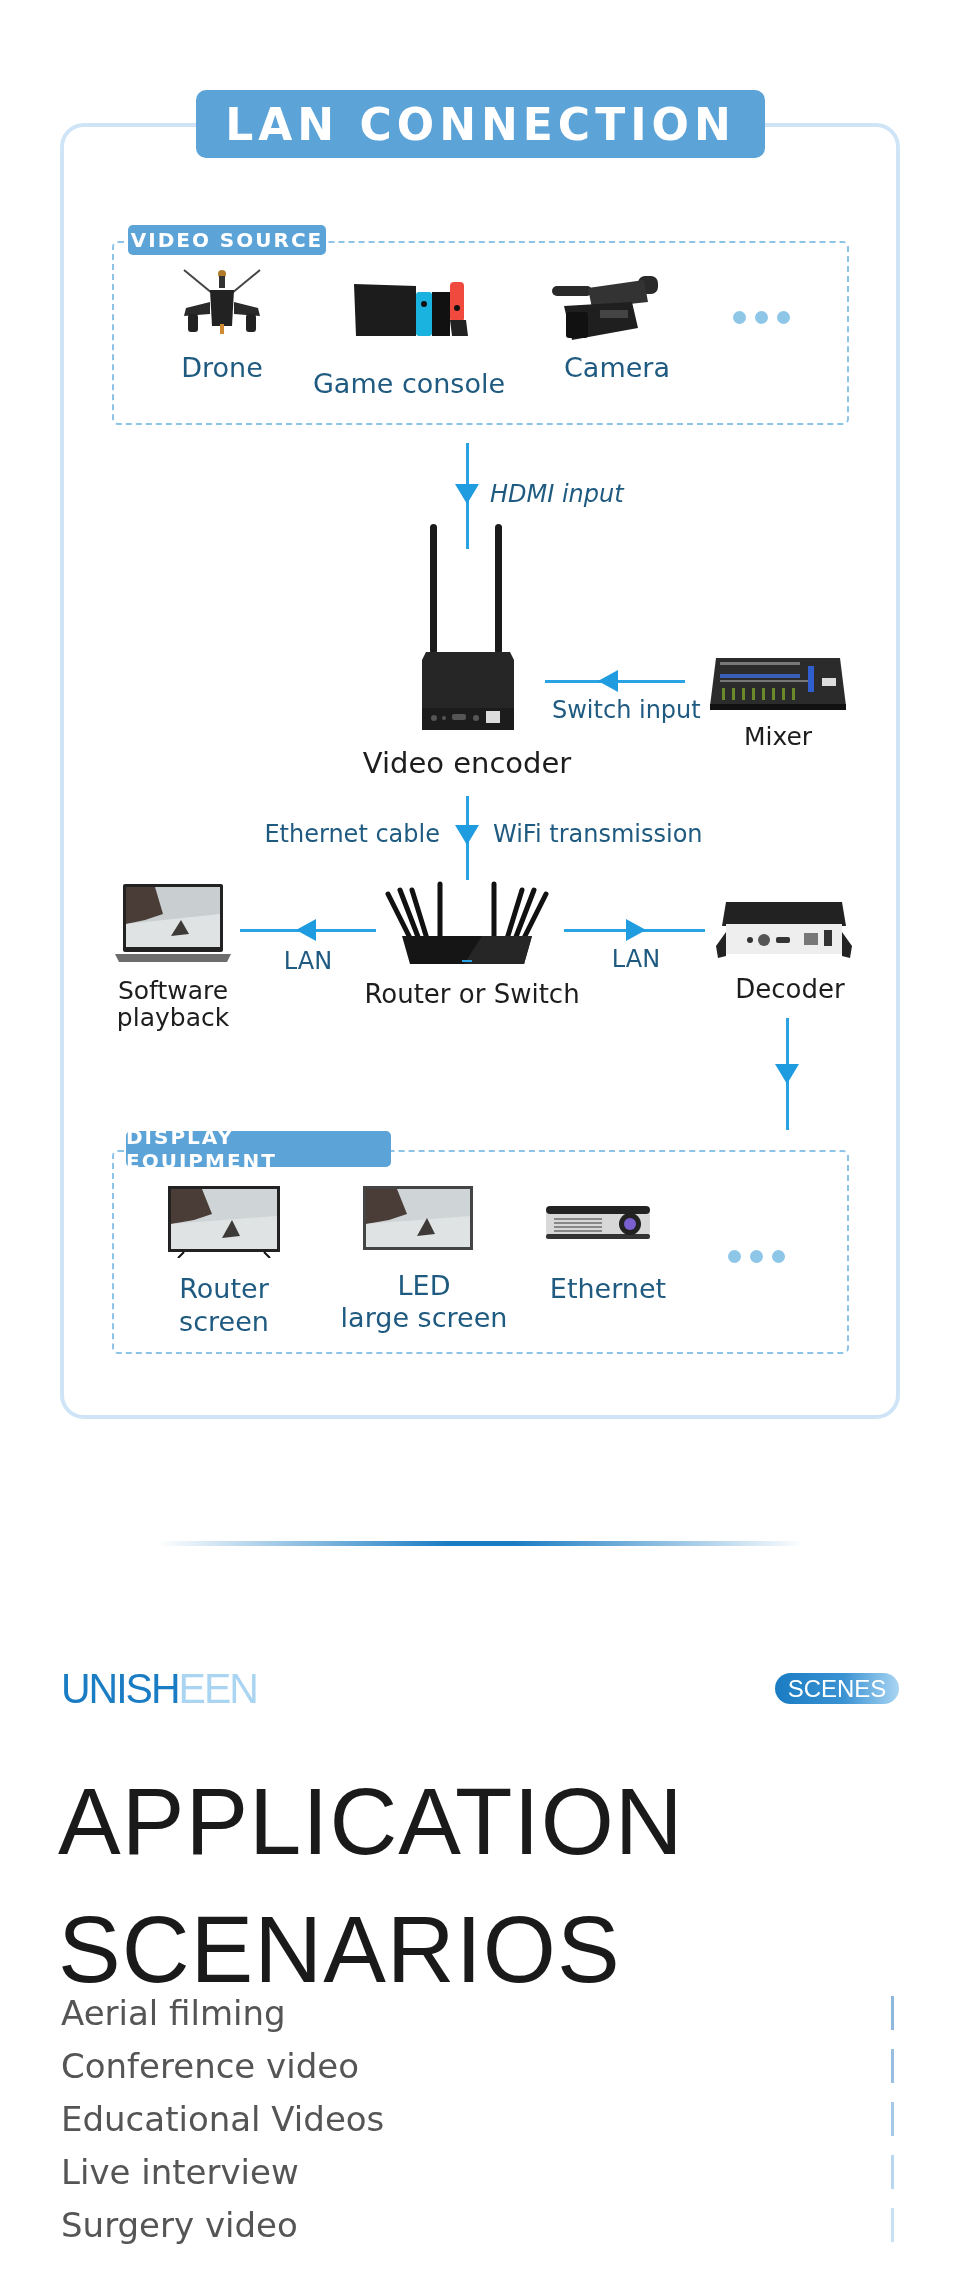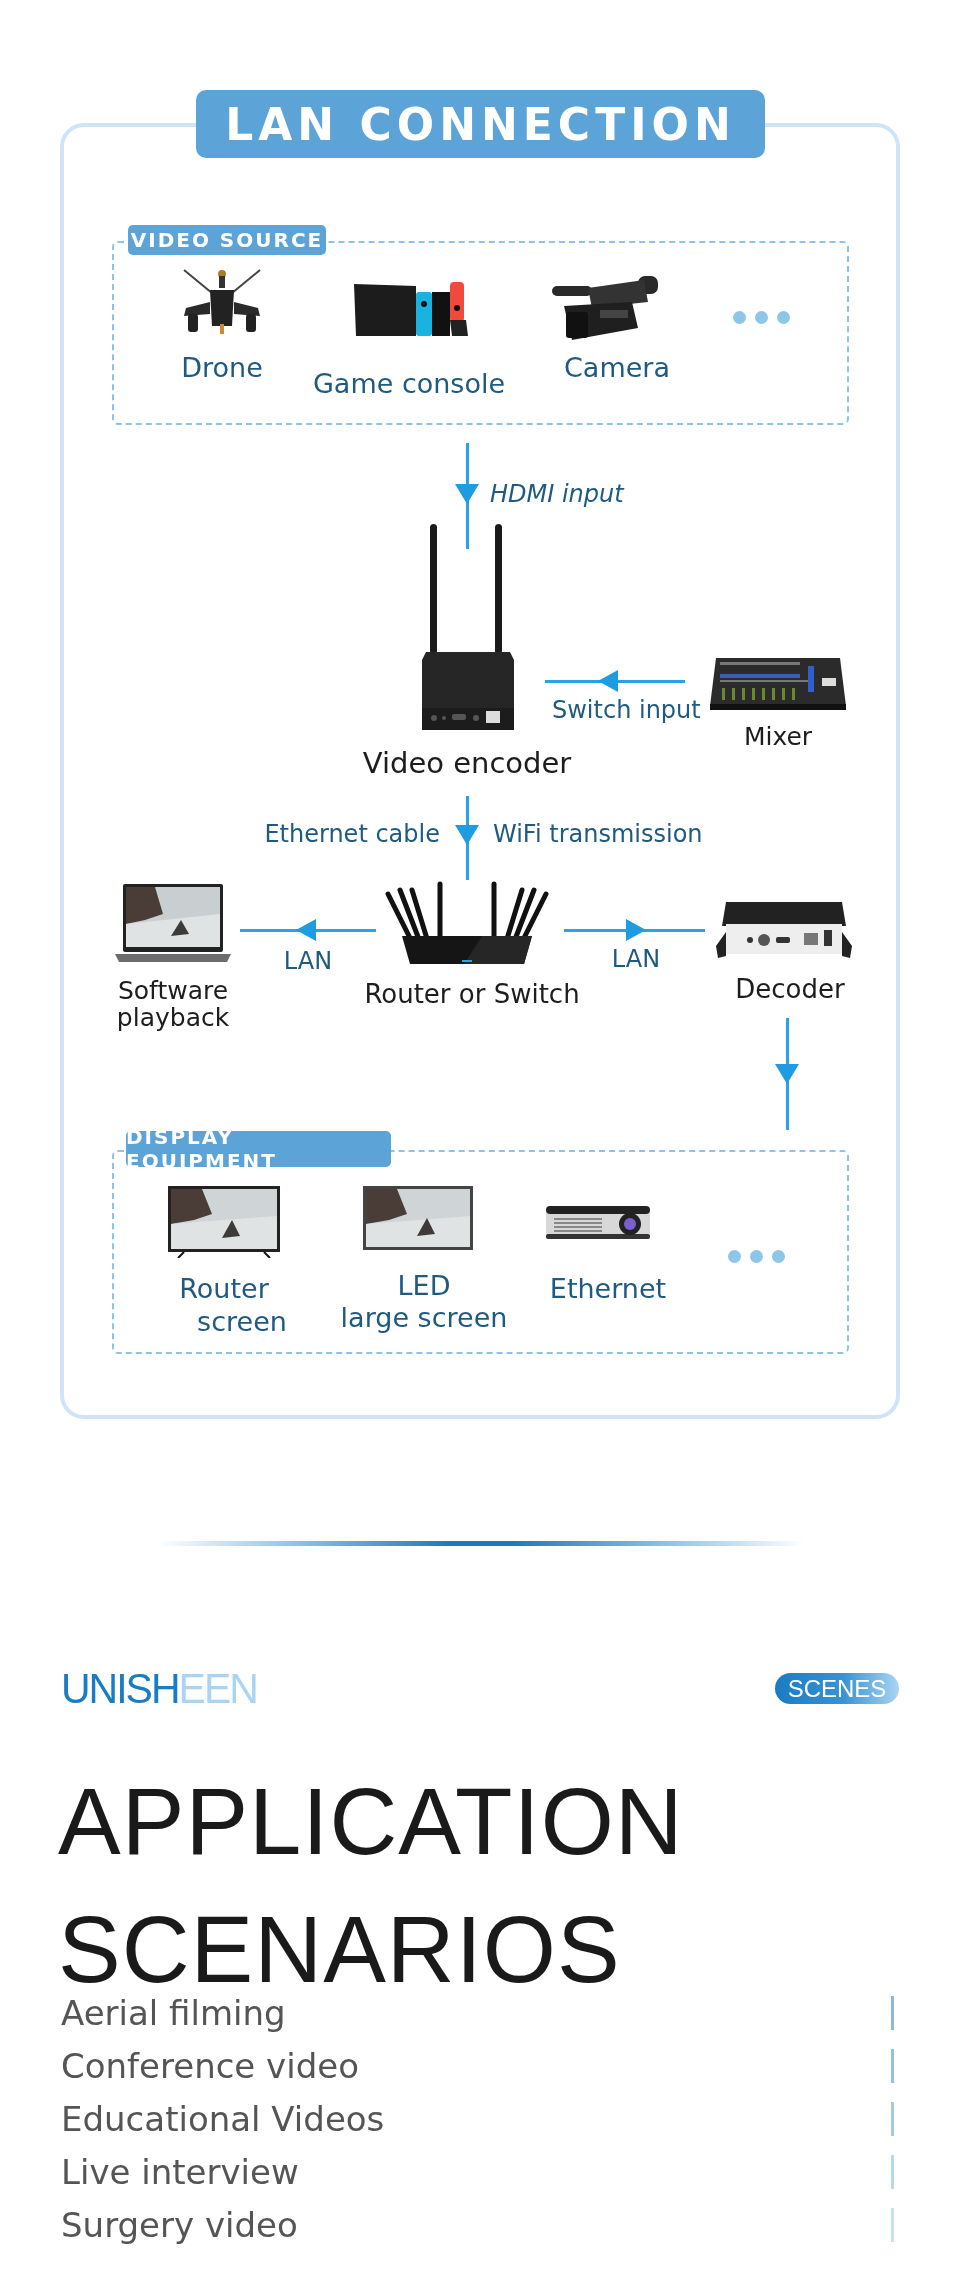--- a/index.html
+++ b/index.html
@@ -214,21 +214,21 @@
   <circle cx="84" cy="18" r="11" fill="#222"></circle>
   <circle cx="84" cy="18" r="6" fill="#7a5fd0"></circle>
 </svg>
 <div class="abs dots" style="left:728px;top:1250px;">
     <span></span>
     <span></span>
     <span></span>
   </div>
 
 <div class="abs lbl" style="left:154px;top:1275px;width:140px;">Router</div>
-<div class="abs lbl" style="left:172px;top:1308px;width:140px;">screen</div>
+<div class="abs lbl" style="left:154px;top:1308px;width:140px;">screen</div>
 <div class="abs lbl" style="left:334px;top:1272px;width:180px;">LED</div>
 <div class="abs lbl" style="left:334px;top:1304px;width:180px;">large screen</div>
 <div class="abs lbl" style="left:538px;top:1275px;width:140px;">Ethernet</div>
 
 <div class="abs divider"></div>
 
 <div class="abs logo"><span class="a">UNISH</span><span class="b">EEN</span></div>
 <div class="abs scenes-pill">SCENES</div>
 
 <div class="abs big-title" style="top:1775px;">APPLICATION</div>

